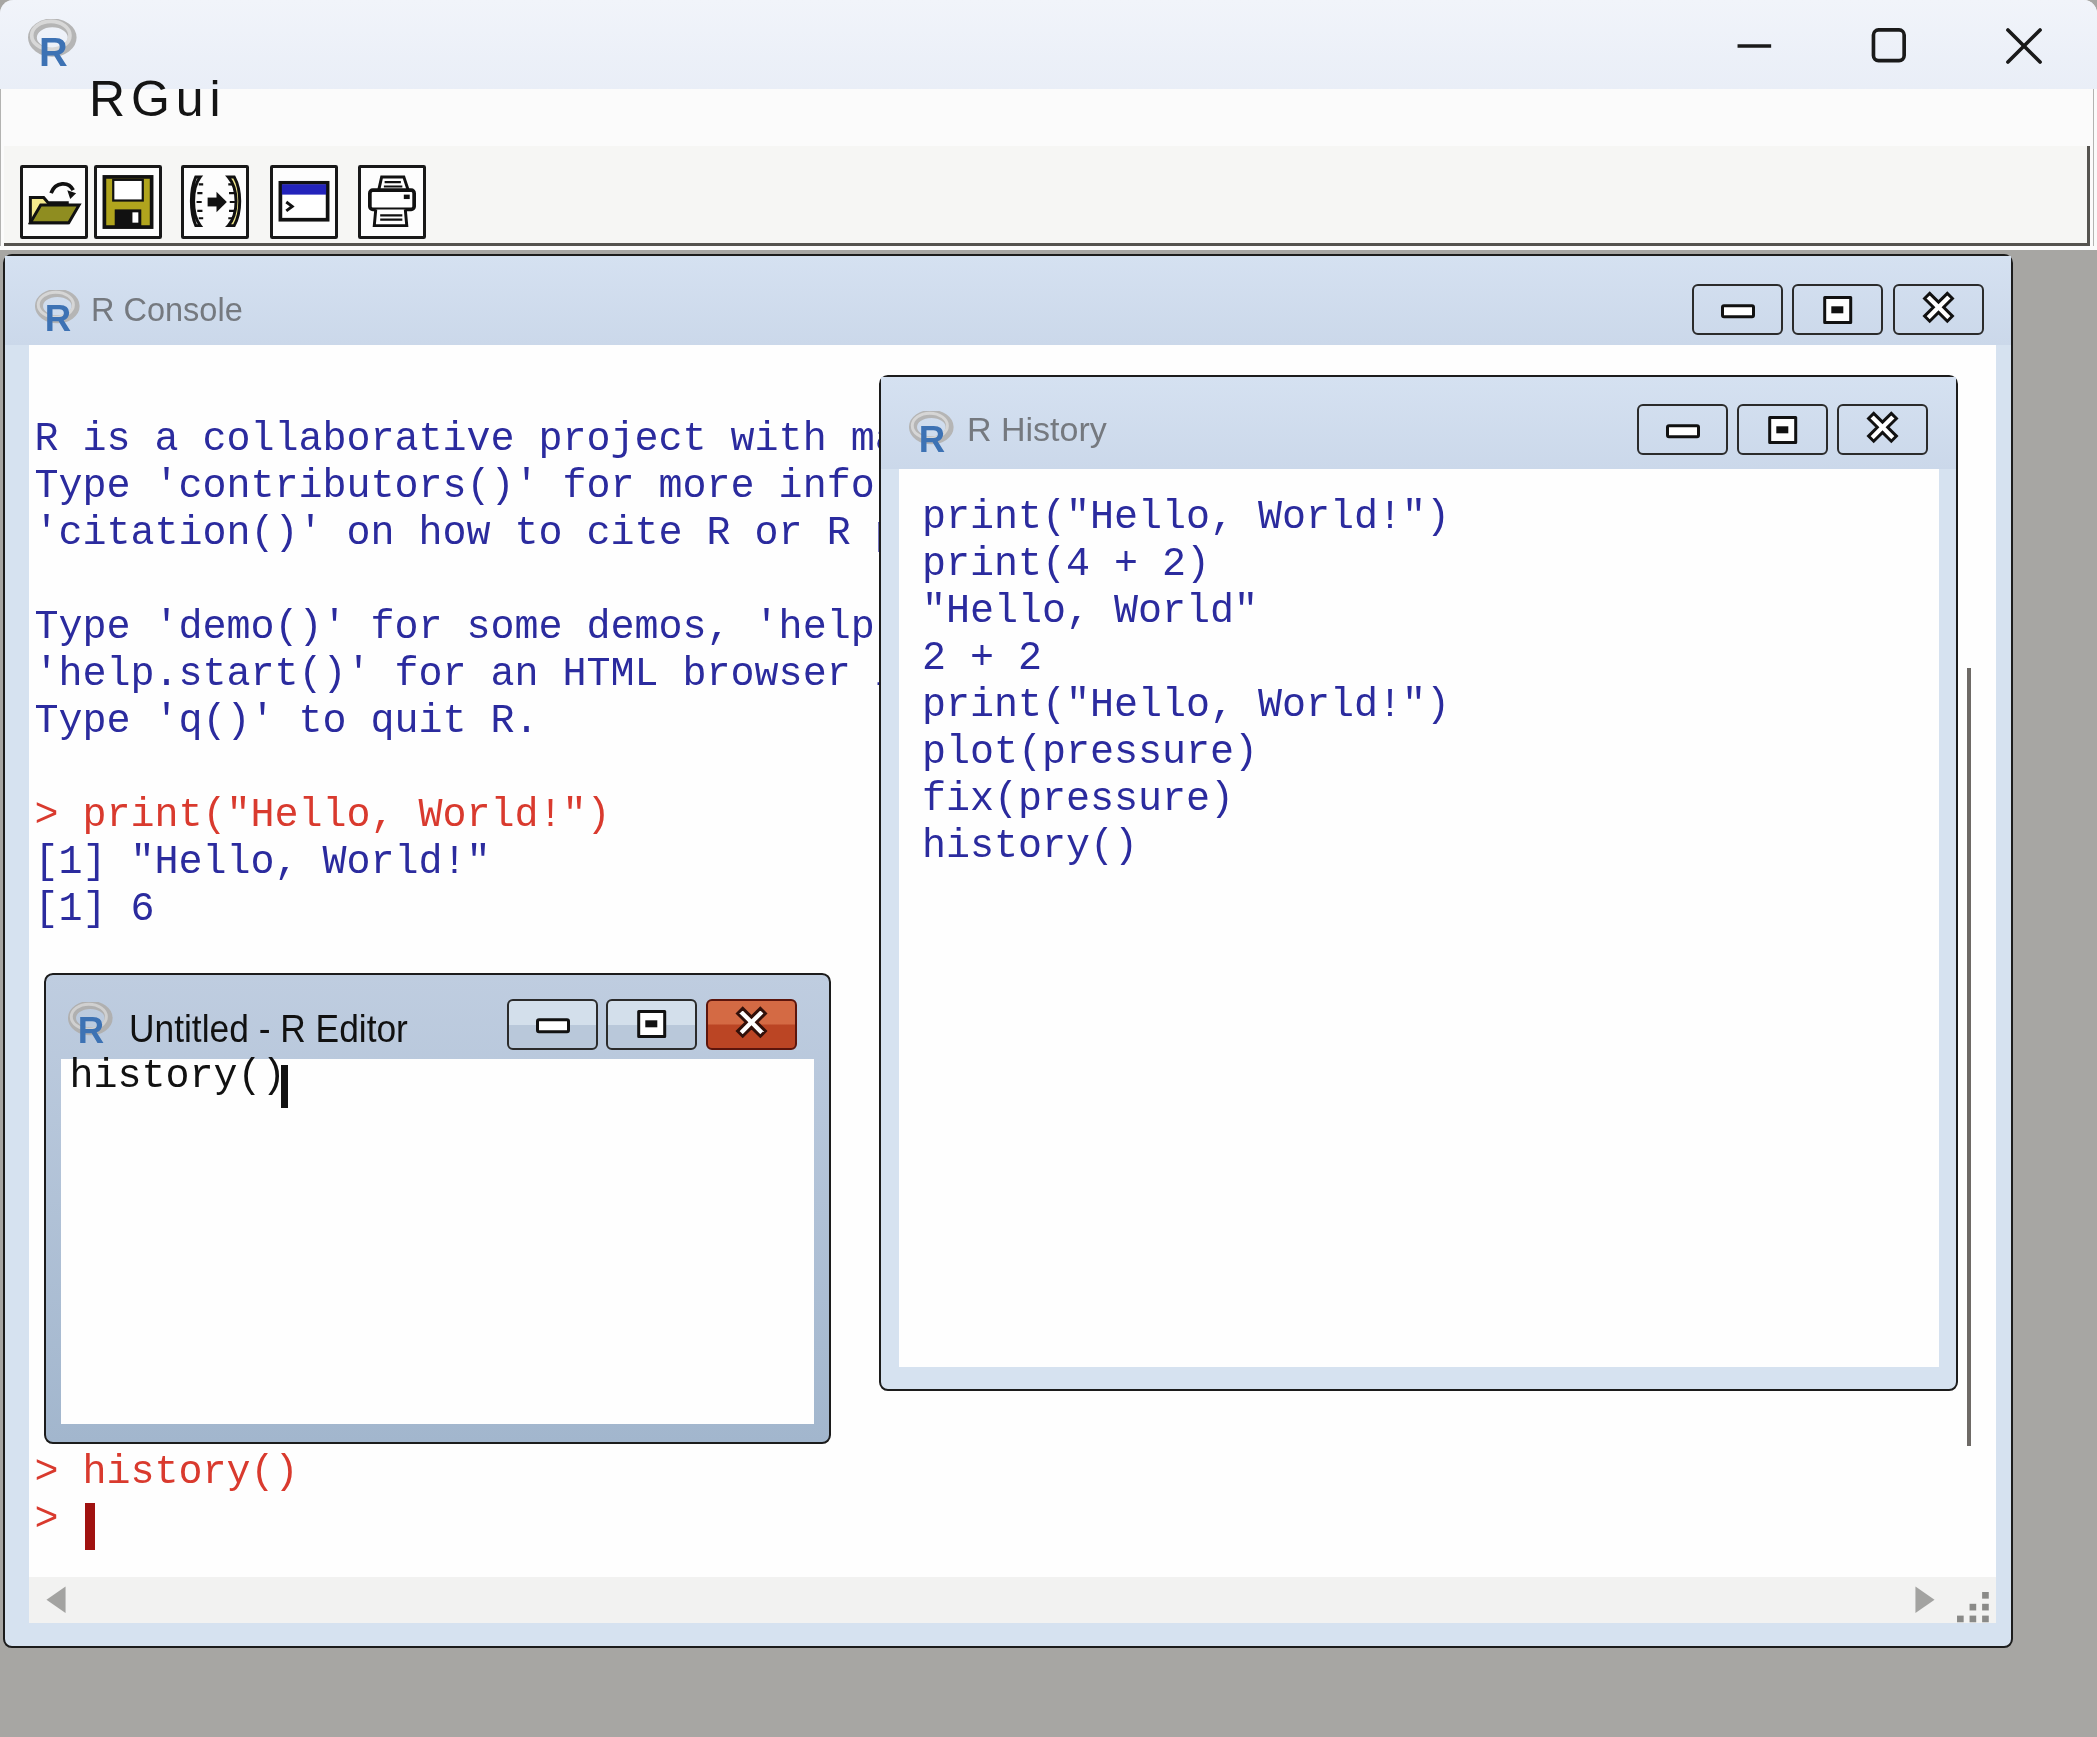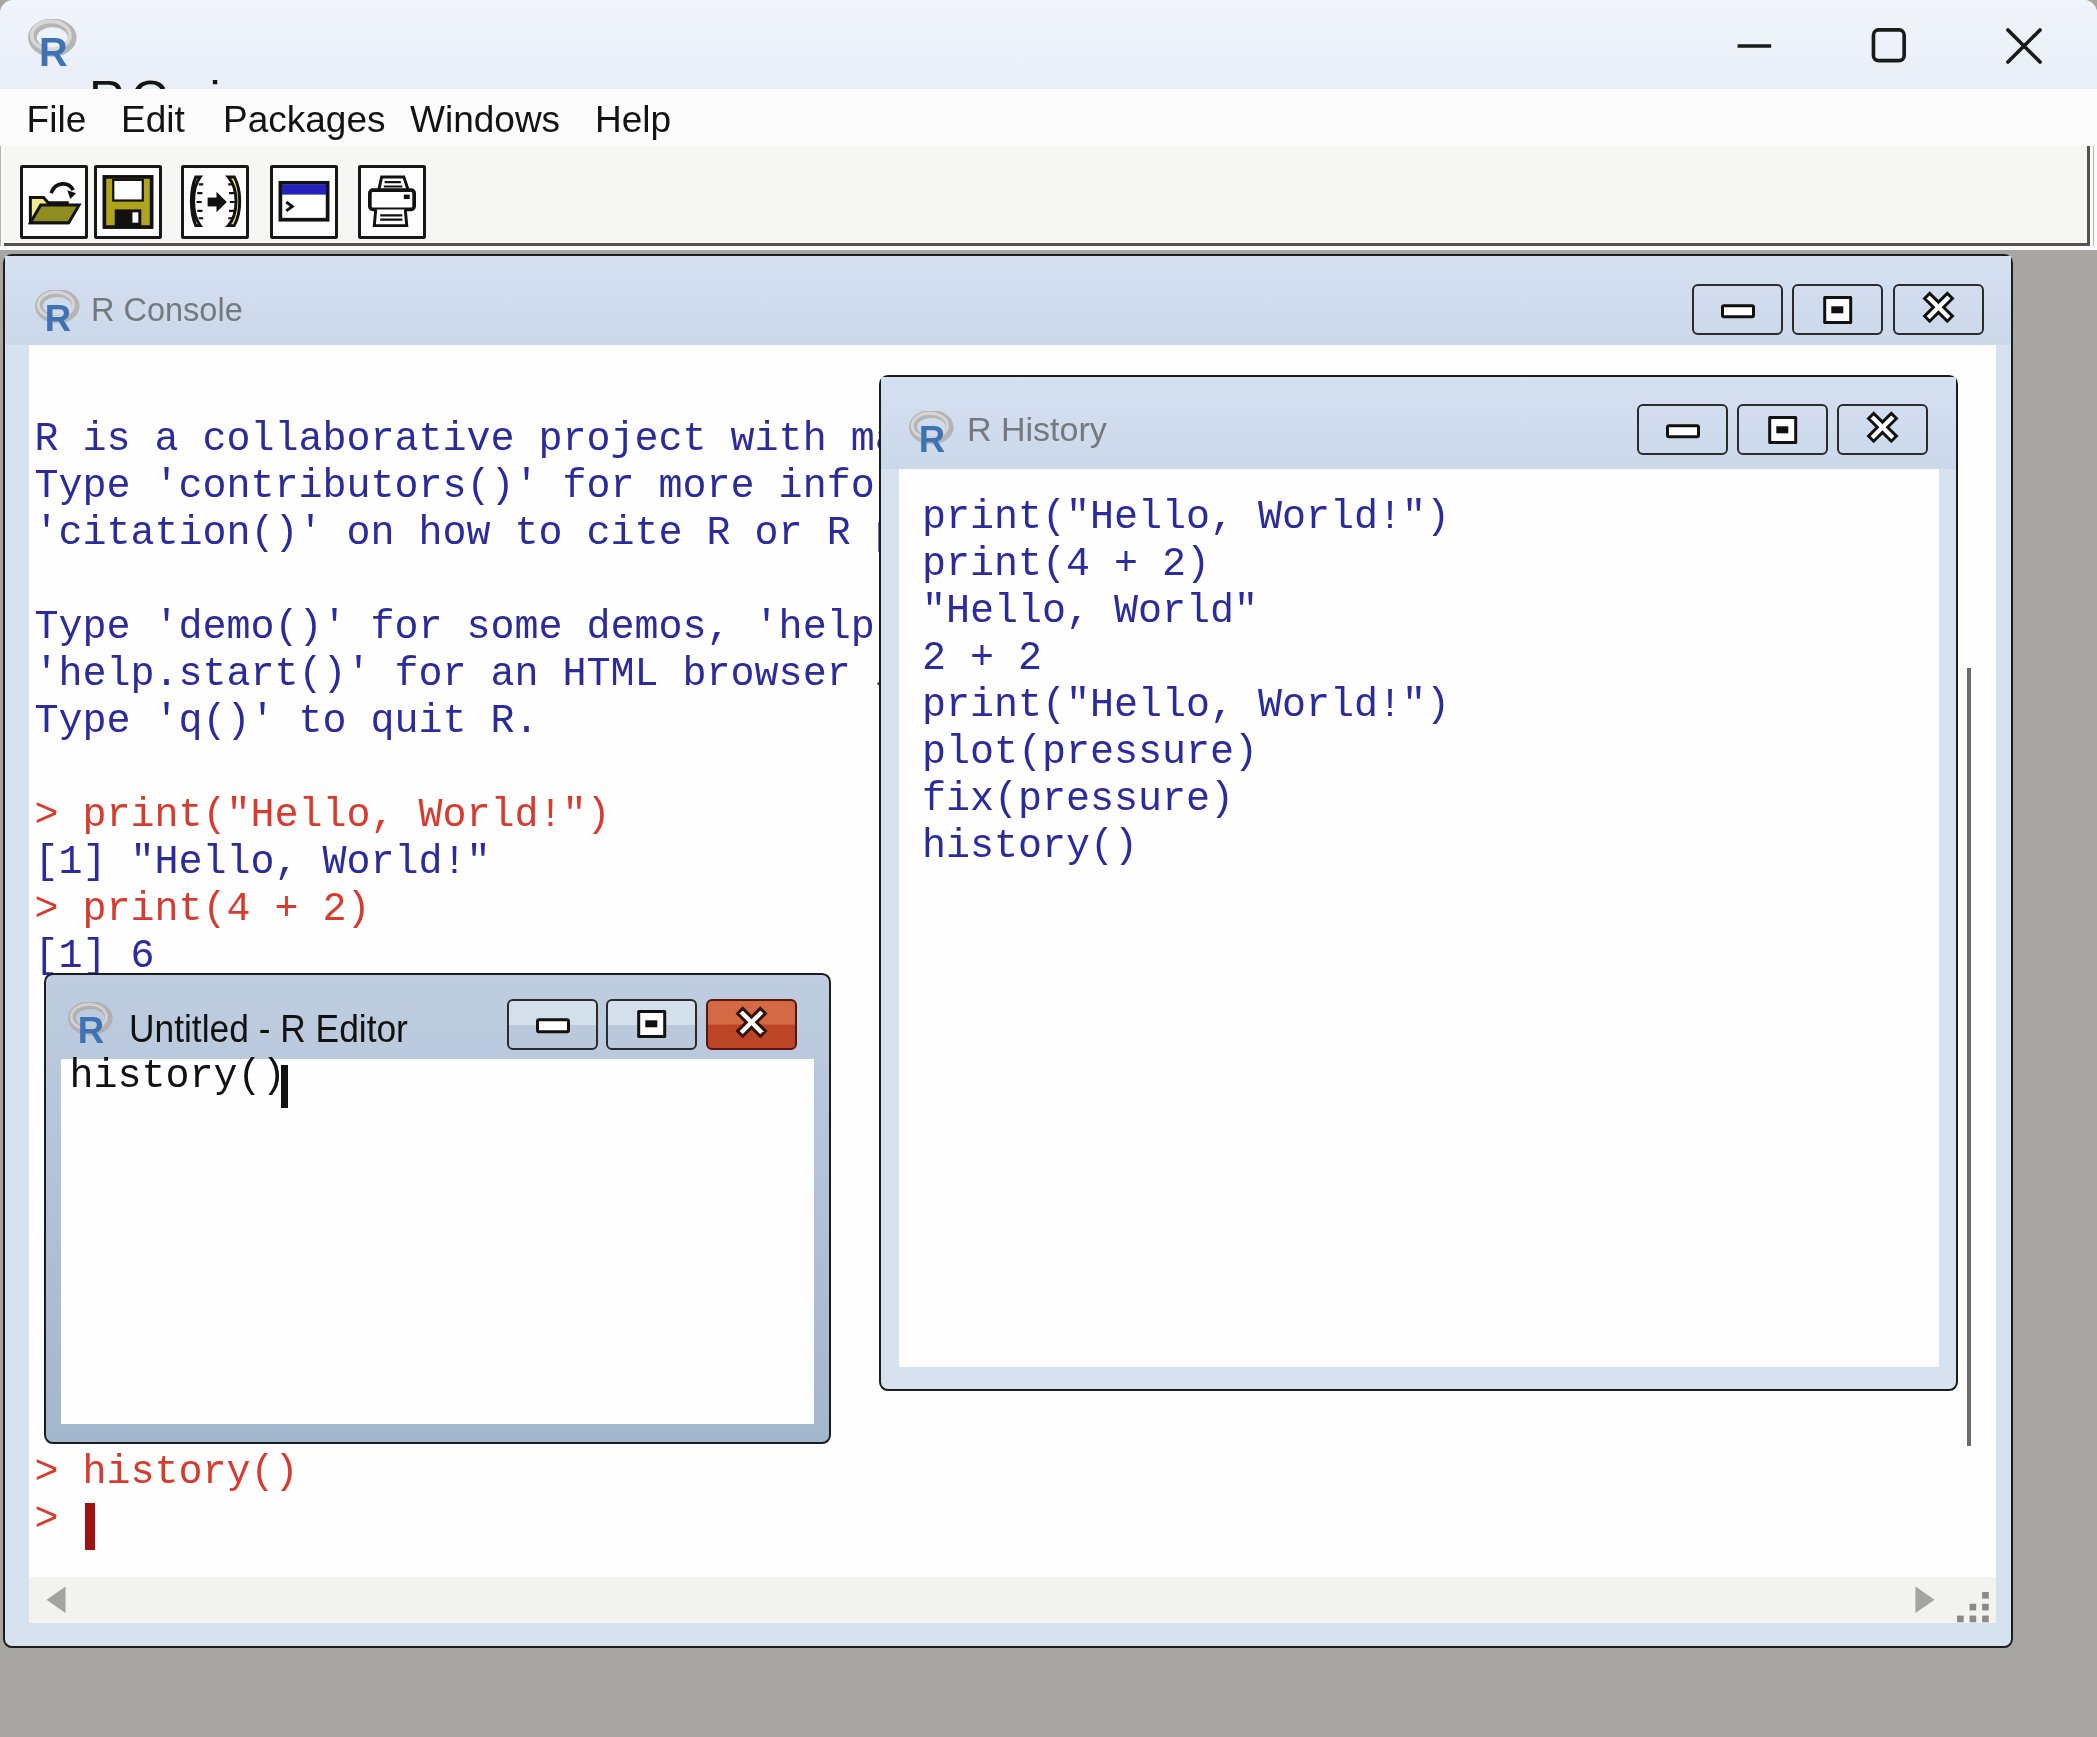--- a/index.html
+++ b/index.html
@@ -48,27 +48,20 @@
     </svg>
     <div id="rgui-title" class="abs">RGui</div>
 
     <svg class="abs" style="left:1721px;top:26.6px" width="340" height="38" viewBox="0 0 460 52">
       <line x1="20" y1="26" x2="66" y2="26" stroke="#1a1a1a" stroke-width="5"></line>
       <rect x="206" y="4" width="42" height="42" rx="7" fill="none" stroke="#1a1a1a" stroke-width="5"></rect>
       <line x1="390" y1="4" x2="434" y2="48" stroke="#1a1a1a" stroke-width="5" stroke-linecap="round"></line>
       <line x1="434" y1="4" x2="390" y2="48" stroke="#1a1a1a" stroke-width="5" stroke-linecap="round"></line>
     </svg>
   </div>
-  <div id="menubar" class="abs">
-    <span class="menuitem abs" style="left:26.6px">File</span>
-    <span class="menuitem abs" style="left:121px">Edit</span>
-    <span class="menuitem abs" style="left:223px">Packages</span>
-    <span class="menuitem abs" style="left:410px">Windows</span>
-    <span class="menuitem abs" style="left:595px">Help</span>
-  </div>
   <div id="toolbar" class="abs">
     <div class="tbtn" style="left:15.5px">
       <svg width="62" height="68" viewBox="0 0 84 92">
         <path d="M10 74 L10 40 L28 40 L34 47 L60 47 L60 74 Z" fill="#f4e98d" stroke="#111" stroke-width="4"></path>
         <path d="M10 74 L24 50 L76 50 L62 74 Z" fill="#8f8d20" stroke="#111" stroke-width="4"></path>
         <path d="M38 34 C44 18 62 18 68 30" stroke="#111" stroke-width="5" fill="none"></path>
         <path d="M60 30 L72 34 L64 42 Z" fill="#111"></path>
       </svg>
     </div>
     <div class="tbtn" style="left:90px">
@@ -138,21 +131,20 @@
   <pre class="abs blue" style="left:29.5px;top:160px;font-size:40px;line-height:47px;">R is a collaborative project with many contributors.
 Type 'contributors()' for more information and
 'citation()' on how to cite R or R packages in publications.
 
 Type 'demo()' for some demos, 'help()' for on-line help, or
 'help.start()' for an HTML browser interface to help.
 Type 'q()' to quit R.
 
 <span class="red">&gt; print("Hello, World!")</span>
 [1] "Hello, World!"
-<span class="red">&gt; print(4 + 2)</span>
 [1] 6</pre>
 
   <pre class="abs red" style="left:29.5px;top:1193px;font-size:40px;line-height:47px;">&gt; history()
 &gt; </pre>
 
   <div class="abs" style="left:80px;top:1247px;width:9.6px;height:47px;background:#a01210;"></div>
 
   <div class="abs" style="left:1962px;top:412px;width:4.4px;height:778px;background:#6e6a66;"></div>
 
   <div class="abs" style="left:23.6px;top:1321px;width:1967px;height:46px;background:#f2f2f1;">

